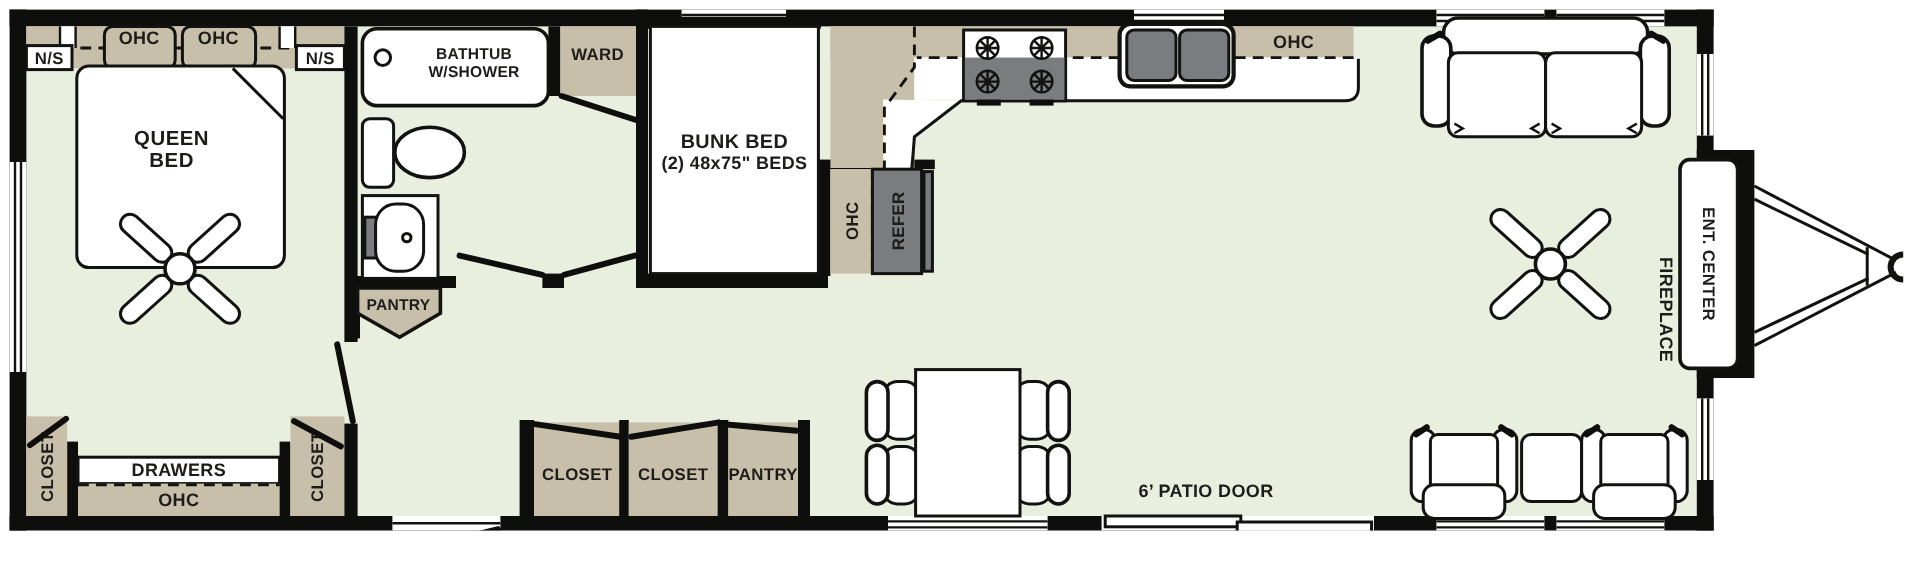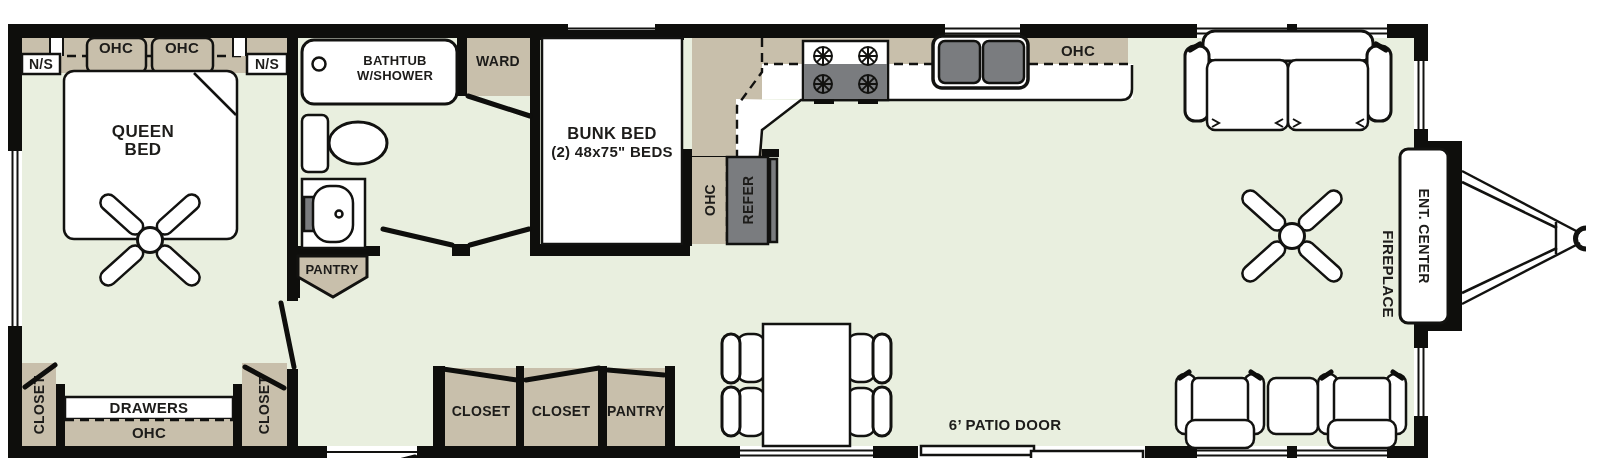--- a/index.html
+++ b/index.html
@@ -1,16 +1,16 @@
 <!DOCTYPE html>
 <html style="--floor: #e9efdf; --cabinet: #c8bfab; --appliance: #7a7c7f; --wall: #0e0e0c; --text: #1d1c1a;"><head>
 <meta charset="utf-8">
 <style>
   html,body{margin:0;padding:0;background:#fff;}
-  .stage{position:relative;width:1600px;height:442px;background:#fff;font-family:"Liberation Sans",sans-serif;margin-top:16px;}
+  .stage{position:relative;width:1600px;height:442px;background:#fff;font-family:"Liberation Sans",sans-serif;}
   svg{display:block;}
   .wall{fill:var(--wall);}
   .floor{fill:var(--floor);}
   .tan{fill:var(--cabinet);}
   .whitefill{fill:#ffffff;}
   .grayfill{fill:var(--appliance);}
   .ln{stroke:#121210;fill:none;}
   .outl{stroke:#121210;stroke-width:2.5;}
   .outl3{stroke:#121210;stroke-width:3;}
   .dash{stroke:#121210;stroke-width:2.4;fill:none;stroke-dasharray:9 6;}

